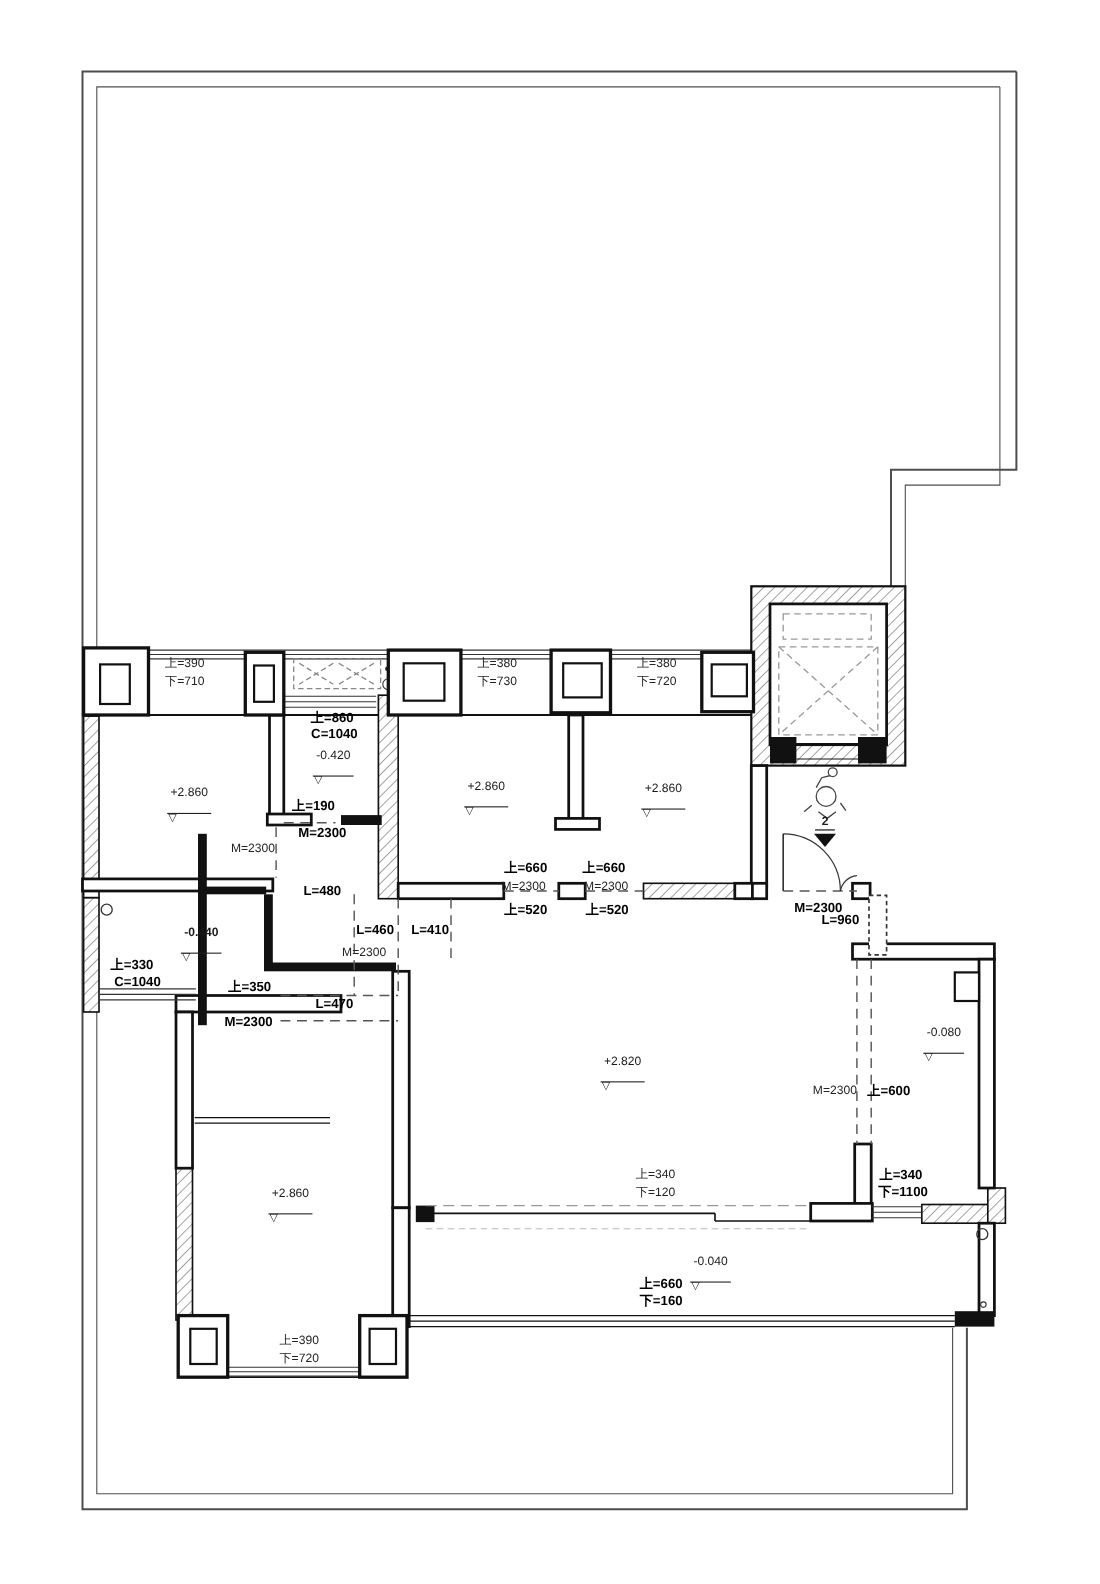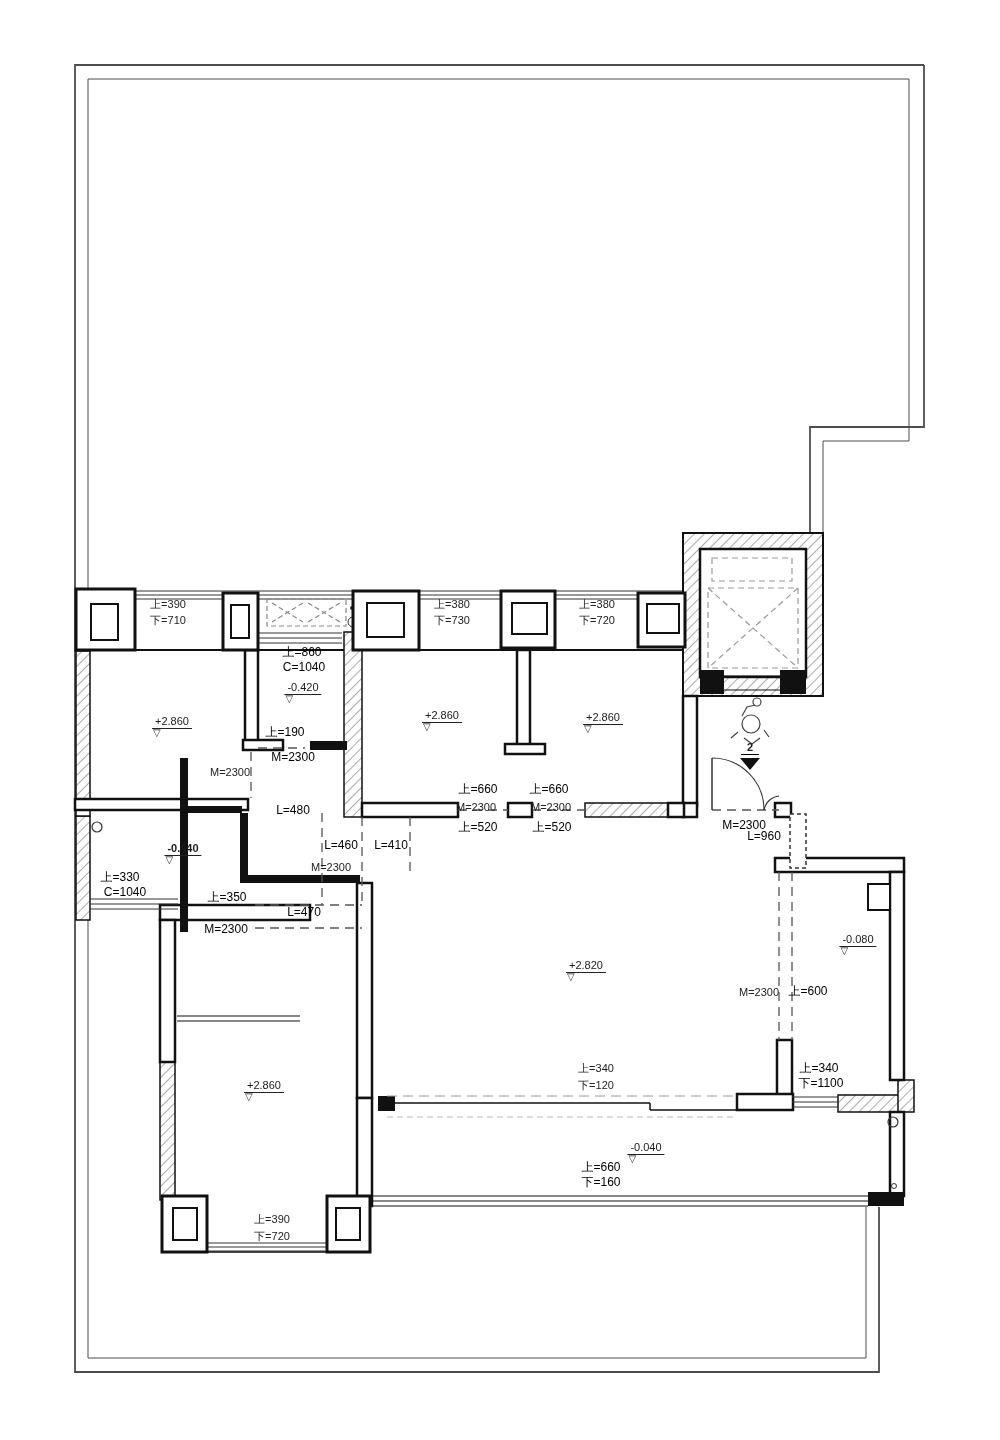--- a/index.html
+++ b/index.html
@@ -1,24 +1,24 @@
 <!DOCTYPE html>
 <html><head>
 <meta charset="utf-8">
 <style>
   html,body{margin:0;padding:0;background:#fff;}
   .plan{position:relative;width:1000px;height:1440px;background:#fff;overflow:hidden;
         font-family:"Liberation Sans", sans-serif;color:#1a1a1a;}
   .plan svg{position:absolute;left:0;top:0;}
   .lbl{position:absolute;transform:translate(-50%,-50%);font-size:11px;line-height:1;
        white-space:nowrap;color:#222;}
-  .lbl.b{font-weight:400;font-size:12px;color:#000;}
+  .lbl.b{font-weight:700;font-size:12px;color:#000;}
   .elev{position:absolute;transform:translateX(-50%);font-size:11px;line-height:1;
         display:flex;flex-direction:column;align-items:flex-start;white-space:nowrap;}
-  .elev .ev{border-bottom:1px solid #222;padding:0 3px 1px 3px;}
+  .elev .ev{border-bottom:1px solid #222;padding:0 3px 12px 3px;}
   .elev .tri{font-size:10px;line-height:8px;margin-left:1px;color:#222;}
   .elev.b .ev{font-weight:700;border-bottom-width:1.5px;}
   .sec{position:absolute;transform:translateX(-50%);display:flex;flex-direction:column;
        align-items:center;font-size:11px;font-weight:700;line-height:1;}
   .sec .n{border-bottom:1.5px solid #000;padding:0 6px 1px 6px;}
 </style>
 </head>
 <body>
 
 <div class="plan">
@@ -255,21 +255,21 @@
   <div class="elev b" style="left:183px;top:843px">
       <span class="ev">-0.440</span>
       <span class="tri">▽</span>
     </div>
   <div class="lbl b" style="left:120px;top:877px">上=330</div>
   <div class="lbl b" style="left:125px;top:892px">C=1040</div>
   <div class="lbl b" style="left:227px;top:897px">上=350</div>
   <div class="lbl b" style="left:304px;top:912px">L=470</div>
   <div class="lbl b" style="left:226px;top:929px">M=2300</div>
 
-  <div class="elev" style="left:586px;top:960px">
+  <div class="elev" style="left:566px;top:960px">
       <span class="ev">+2.820</span>
       <span class="tri">▽</span>
     </div>
 
   <div class="lbl" style="left:759px;top:992px">M=2300</div>
   <div class="lbl b" style="left:808px;top:991px">上=600</div>
   <div class="elev" style="left:858px;top:934px">
       <span class="ev">-0.080</span>
       <span class="tri">▽</span>
     </div>

